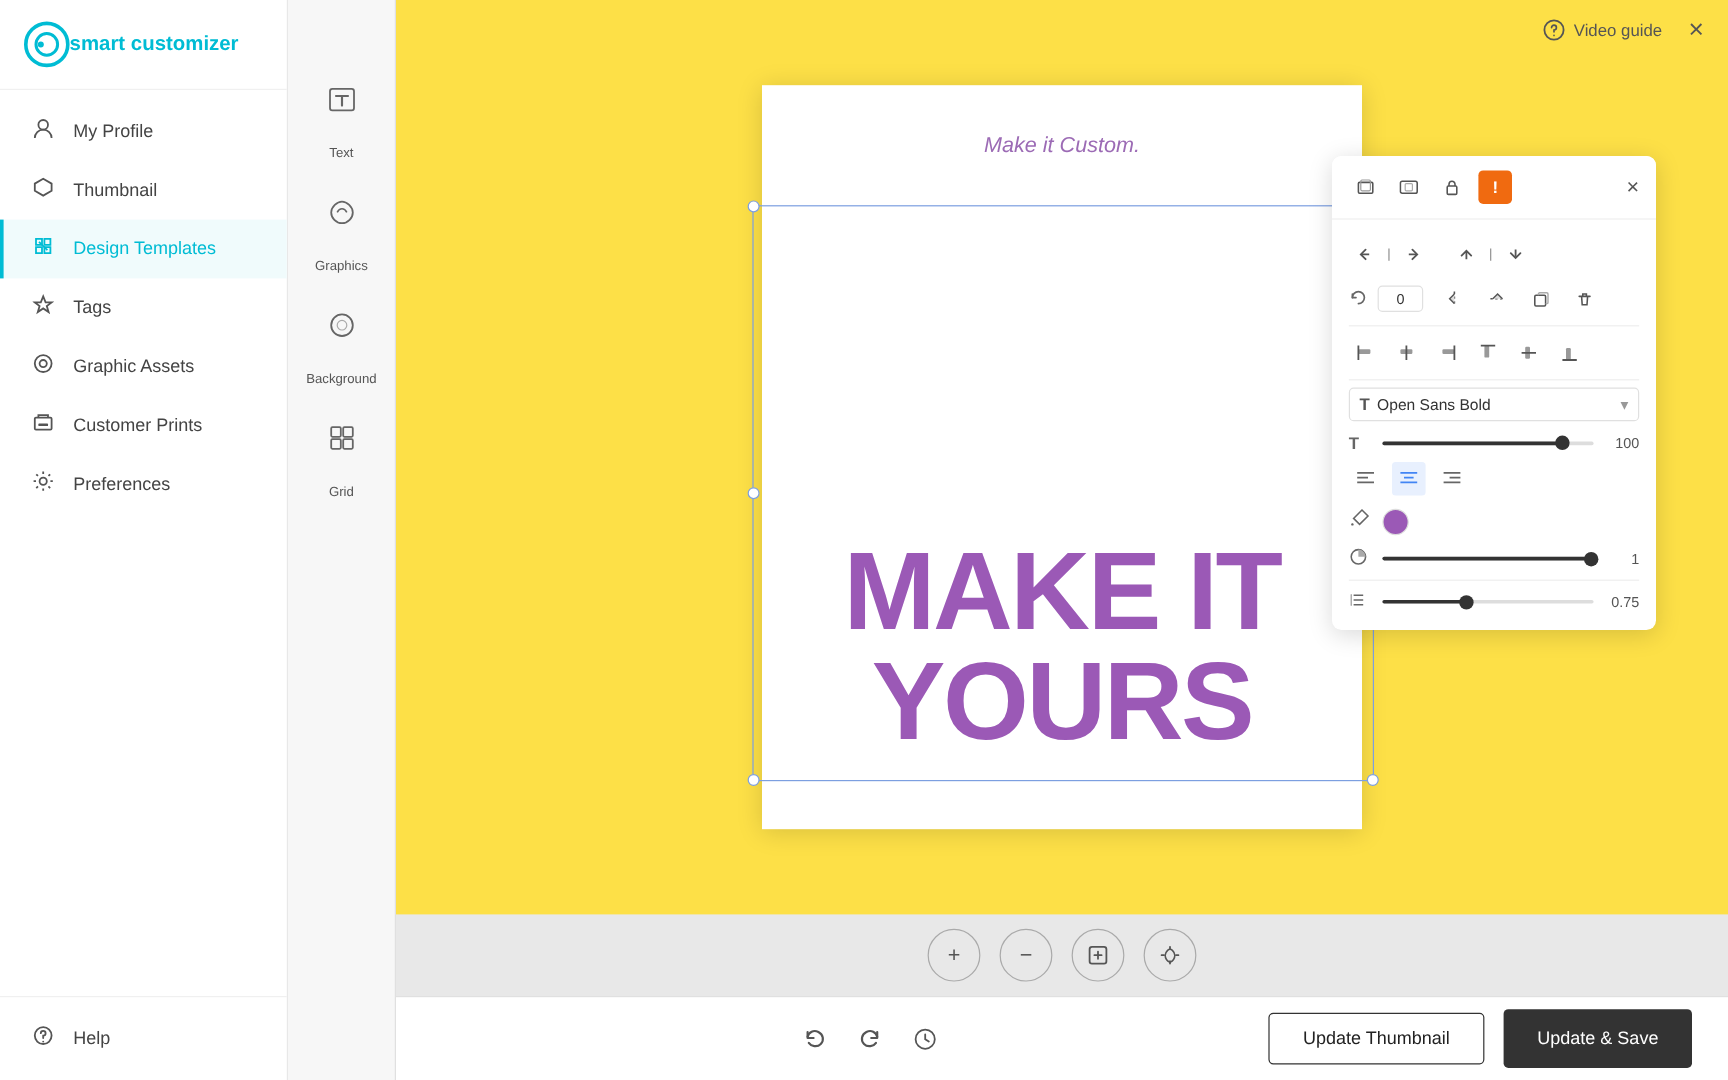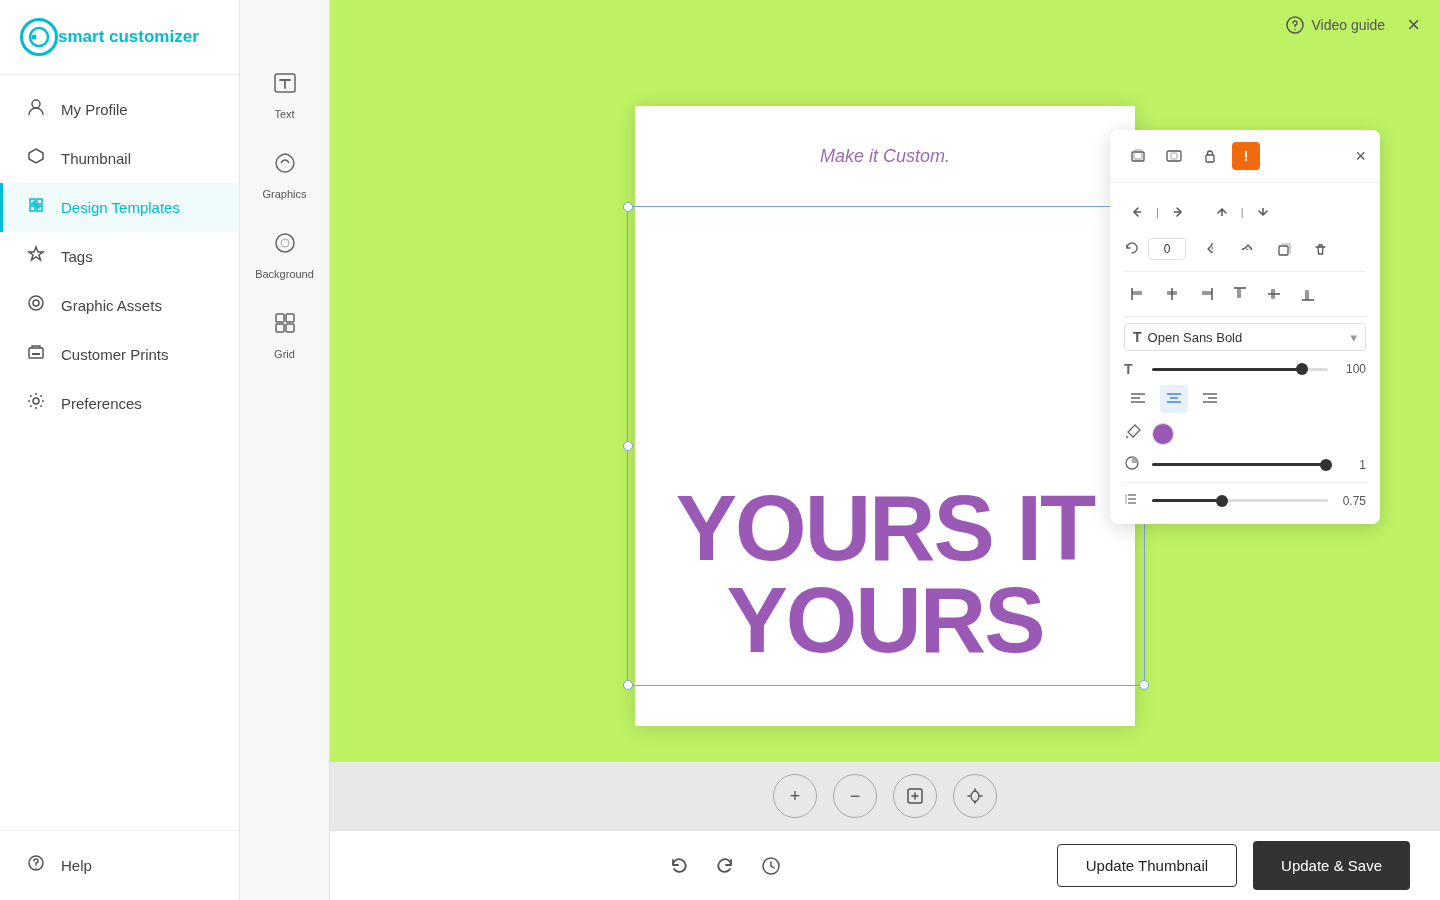--- a/index.html
+++ b/index.html
@@ -50,33 +50,33 @@
 
     
     .tool-panel {
       width: 90px; min-width: 90px; background: #f7f7f7;
       border-right: 1px solid #e0e0e0;
       display: flex; flex-direction: column; align-items: center;
       padding-top: 60px; gap: 10px;
     }
     .tool-item {
       display: flex; flex-direction: column; align-items: center;
-      gap: 6px; padding: 10px 8px; cursor: pointer; border-radius: 8px;
+      gap: 20px; padding: 10px 8px; cursor: pointer; border-radius: 8px;
       width: 76px; color: #555; font-size: 11px; text-align: left;
     }
     .tool-item .tool-icon { font-size: 22px; color: #666; }
 
     
     .canvas-area {
-      flex: 1; background: #bef264; position: relative;
+      flex: 1; background: #fde047; position: relative;
       display: flex; flex-direction: column;
     }
     .canvas-container {
-      flex: 1; display: flex; align-items: flex-end; justify-content: center;
-      padding: 36px;
+      flex: 1; display: flex; align-items: center; justify-content: center;
+      padding: 56px;
     }
     .canvas {
       background: #fff; width: 500px; height: 620px; position: relative;
       box-shadow: 0 2px 20px rgba(0,0,0,0.15);
     }
     .canvas-subtitle {
       position: absolute; top: 40px; left: 50%; transform: translateX(-50%);
       color: #9c6bb5; font-size: 18px; font-style: italic; white-space: nowrap;
     }
     .canvas-text-main {
@@ -384,21 +384,21 @@
         <div class="canvas-subtitle">Make it Custom.</div>
         <div class="selection-box">
           <div class="handle tl"></div>
           <div class="handle ml"></div>
           <div class="handle bl"></div>
           <div class="handle tr"></div>
           <div class="handle mr"></div>
           <div class="handle br"></div>
         </div>
         <div class="canvas-text-main">
-          <div>YOURS IT</div>
+          <div>MAKE IT</div>
           <div>YOURS</div>
         </div>
       </div>
     </div>
 
     <div class="canvas-toolbar">
       <button class="canvas-tool-btn">+</button>
       <button class="canvas-tool-btn">−</button>
       <button class="canvas-tool-btn">
         <svg width="18" height="18" viewBox="0 0 18 18" fill="none">

